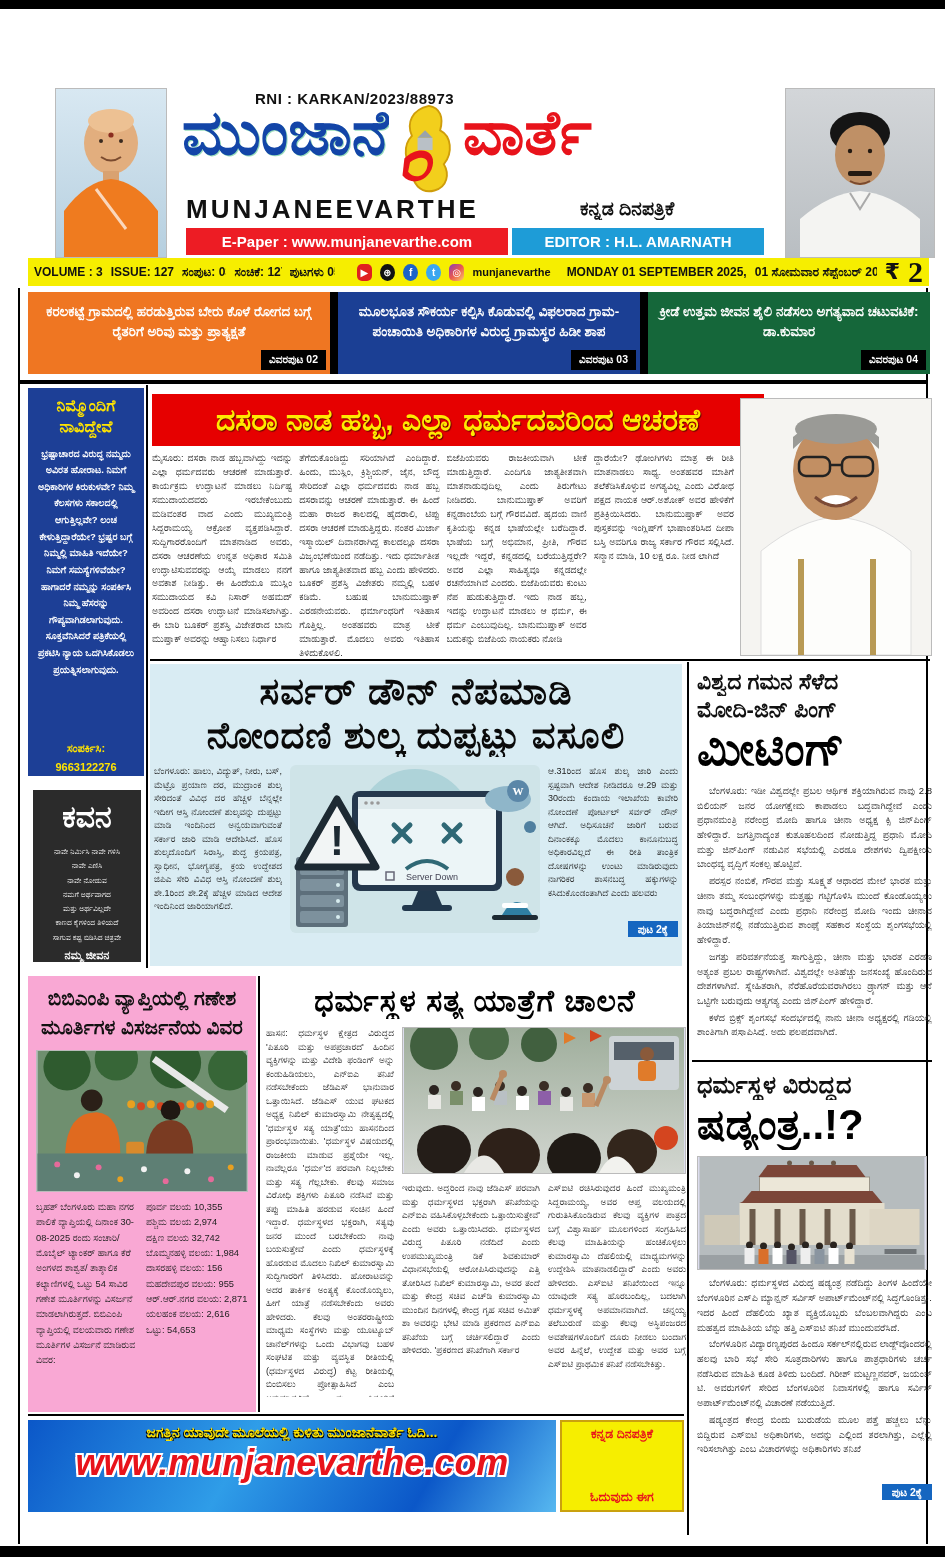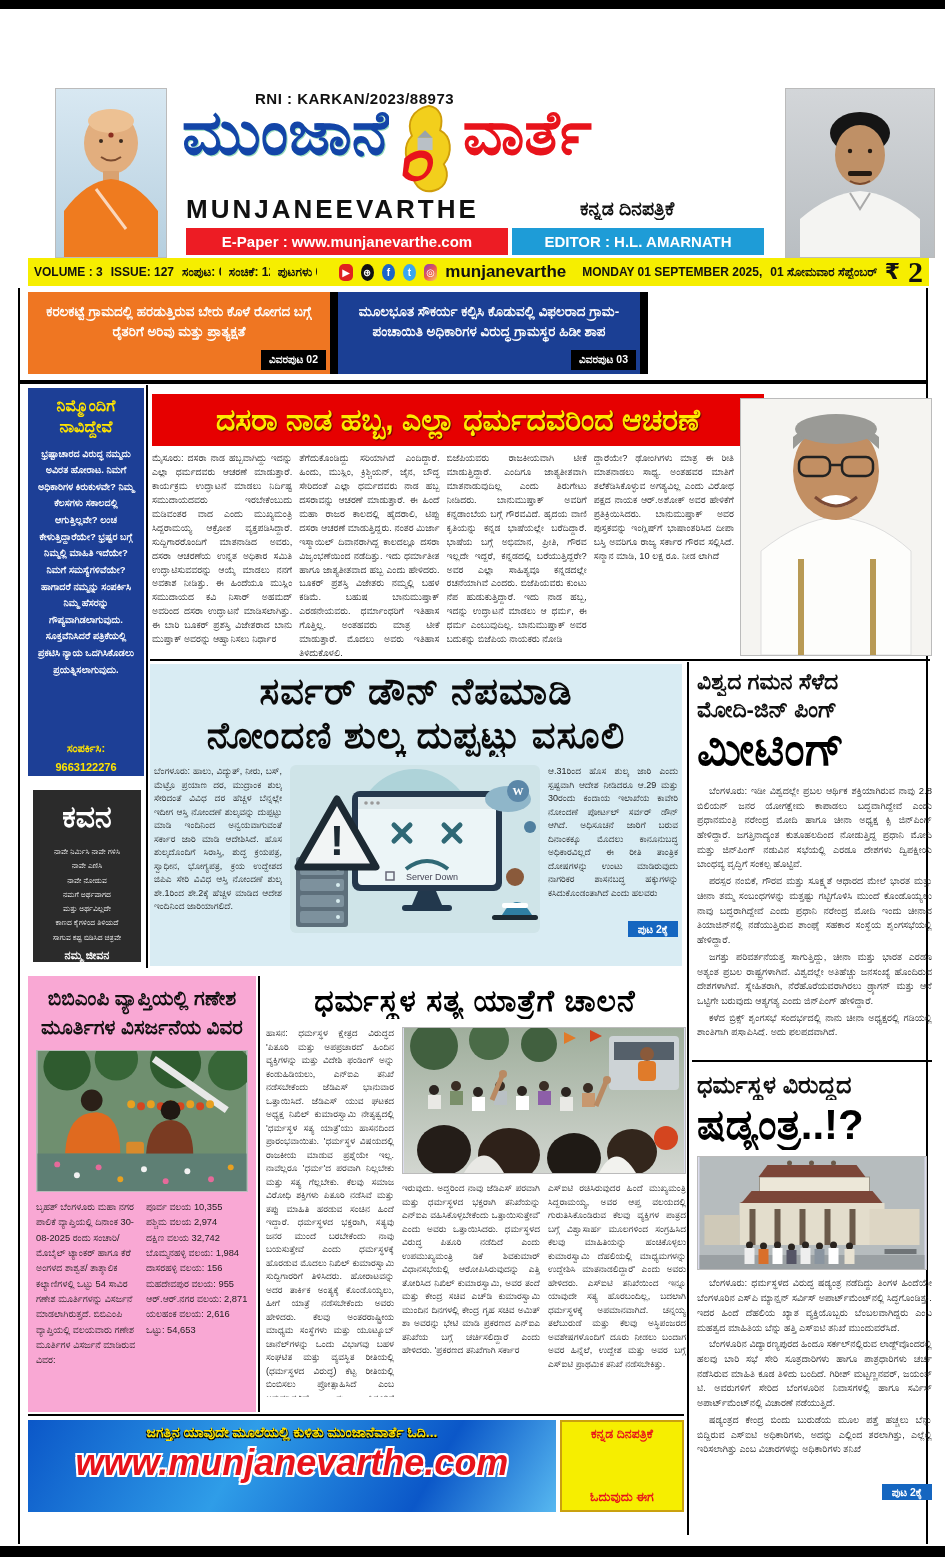--- a/index.html
+++ b/index.html
@@ -142,38 +142,42 @@
     <span class="seg">ISSUE: 127</span>
     <span class="seg kn">ಸಂಪುಟ: 03</span>
     <span class="seg kn">ಸಂಚಿಕೆ: 127</span>
     <span class="seg kn">ಪುಟಗಳು 05</span>
     <span style="flex:0 0 6px;"></span>
     <span class="sicon yt">▶</span>
     <span class="sicon gl">⊕</span>
     <span class="sicon fb">f</span>
     <span class="sicon tw">t</span>
     <span class="sicon ig">◎</span>
-    <span class="seg" style="font-size:17px;">munjanevarthe</span>
+    <span class="seg" style="font-size:11px;">munjanevarthe</span>
     <span style="flex:1;"></span>
     <span class="seg">MONDAY 01 SEPTEMBER 2025,</span>
     <span class="seg kn">01 ಸೋಮವಾರ ಸೆಪ್ಟೆಂಬರ್ 2025</span>
     <span class="price-sym">₹</span>
     <span class="price-num">2</span>
   </div>
 
   <div class="abs teaser kn" style="left:28px;top:292px;width:302px;height:82px;background:#ef7622;">
     <span>ಕರಲಕಟ್ಟೆ ಗ್ರಾಮದಲ್ಲಿ ಹರಡುತ್ತಿರುವ ಬೇರು ಕೊಳೆ ರೋಗದ ಬಗ್ಗೆ ರೈತರಿಗೆ ಅರಿವು ಮತ್ತು ಪ್ರಾತ್ಯಕ್ಷತೆ</span>
     <span class="tag kn">ವಿವರಪುಟ 02</span>
   </div>
   <div class="abs bar-black" style="left:330px;top:292px;width:8px;height:82px;"></div>
   <div class="abs teaser kn" style="left:338px;top:292px;width:302px;height:82px;background:#1b3f94;">
     <span>ಮೂಲಭೂತ ಸೌಕರ್ಯ ಕಲ್ಪಿಸಿ ಕೊಡುವಲ್ಲಿ ವಿಫಲರಾದ ಗ್ರಾಮ-ಪಂಚಾಯಿತಿ ಅಧಿಕಾರಿಗಳ ವಿರುದ್ಧ ಗ್ರಾಮಸ್ಥರ ಹಿಡೀ ಶಾಪ</span>
     <span class="tag kn">ವಿವರಪುಟ 03</span>
   </div>
   <div class="abs bar-black" style="left:640px;top:292px;width:8px;height:82px;"></div>
+  <div class="abs teaser kn" style="left:648px;top:292px;width:282px;height:82px;background:#15673a;">
+    <span>ಕ್ರೀಡೆ ಉತ್ತಮ ಜೀವನ ಶೈಲಿ ನಡೆಸಲು ಅಗತ್ಯವಾದ ಚಟುವಟಿಕೆ: ಡಾ.ಕುಮಾರ</span>
+    <span class="tag kn">ವಿವರಪುಟ 04</span>
+  </div>
 
   <div class="abs hline" style="left:18px;top:380px;width:910px;height:4px;"></div>
 
   <div class="abs withyou" style="left:28px;top:388px;width:116px;height:388px;">
     <div class="t kn">ನಿಮ್ಮೊಂದಿಗೆ ನಾವಿದ್ದೇವೆ</div>
     <div class="b kn" style="height:290px;">ಭ್ರಷ್ಟಾಚಾರದ ವಿರುದ್ಧ ನಮ್ಮದು ಅವಿರತ ಹೋರಾಟ. ನಿಮಗೆ ಅಧಿಕಾರಿಗಳ ಕಿರುಕುಳವೇ? ನಿಮ್ಮ ಕೆಲಸಗಳು ಸಕಾಲದಲ್ಲಿ ಆಗುತ್ತಿಲ್ಲವೇ? ಲಂಚ ಕೇಳುತ್ತಿದ್ದಾರೆಯೇ? ಭ್ರಷ್ಟರ ಬಗ್ಗೆ ನಿಮ್ಮಲ್ಲಿ ಮಾಹಿತಿ ಇದೆಯೇ? ನಿಮಗೆ ಸಮಸ್ಯೆಗಳಿವೆಯೇ? ಹಾಗಾದರೆ ನಮ್ಮನ್ನು ಸಂಪರ್ಕಿಸಿ ನಿಮ್ಮ ಹೆಸರನ್ನು ಗೌಪ್ಯವಾಗಿಡಲಾಗುವುದು. ಸೂಕ್ತವೆನಿಸಿದರೆ ಪತ್ರಿಕೆಯಲ್ಲಿ ಪ್ರಕಟಿಸಿ ನ್ಯಾಯ ಒದಗಿಸಿಕೊಡಲು ಪ್ರಯತ್ನಿಸಲಾಗುವುದು.</div>
     <div class="p kn">ಸಂಪರ್ಕಿಸಿ:</div>
     <div class="p">9663122276</div>
   </div>
 

